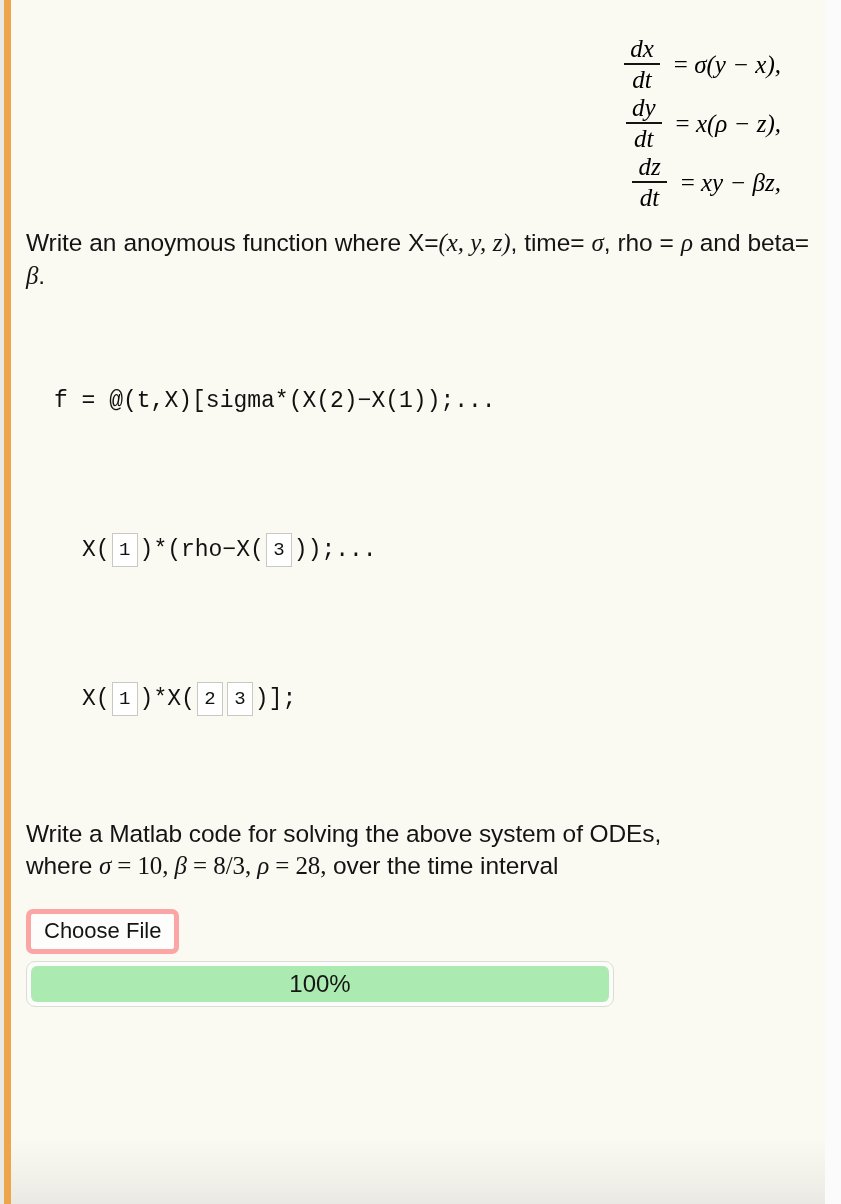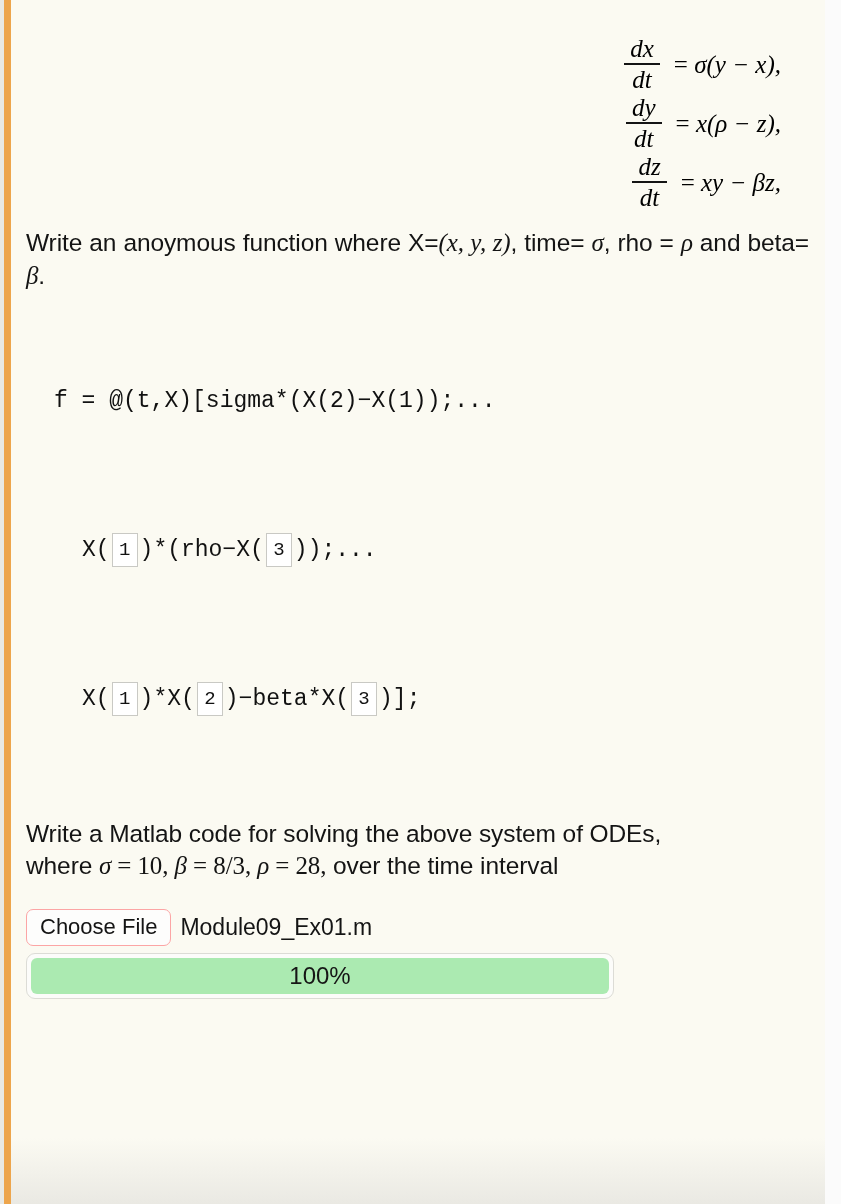--- a/index.html
+++ b/index.html
@@ -182,21 +182,21 @@
   .uploads { margin: 26px 0 0 0; }
   .filerow {
     display: flex;
     align-items: center;
     gap: 9px;
     margin-bottom: 7px;
   }
   .btn {
     display: inline-block;
     background: #fdfdfc;
-    border: 1px solid #fca5a5;
+    border: 5px solid #fca5a5;
     border-radius: 7px;
     padding: 5px 13px 6px 13px;
     font-family: "Liberation Sans Narrow", "Liberation Sans", sans-serif;
     font-stretch: condensed;
     font-size: 22px;
     line-height: 1.1;
     color: #141414;
     cursor: pointer;
     white-space: nowrap;
   }
@@ -294,36 +294,34 @@
         <span class="seg">)*(rho−X(</span>
         <input class="inp" type="text" value="3" style="">
         <span class="seg">));...</span>
       </div>
 
       <div class="codeline" style="padding-left:56px;">
         <span class="seg">X(</span>
         <input class="inp" type="text" value="1" style="">
         <span class="seg">)*X(</span>
         <input class="inp" type="text" value="2" style="">
-        <span class="seg">)−beta*X(</span>
         <input class="inp" type="text" value="3" style="">
         <span class="seg">)];</span>
       </div>
     </div>
 
 
     <div class="prose blk-task">
       <span class="line">Write a Matlab code for solving the above system of ODEs,</span>
       <span class="line"><span>where </span><span class="greek">σ</span><span class="num"> = 10, </span><span class="greek">β</span><span class="num"> = 8/3, </span><span class="greek">ρ</span><span class="num"> = 28,</span><span> over the time interval</span></span>
     </div>
 
     <div class="uploads">
       <div class="filerow">
         <span class="btn">Choose File</span>
-        <span class="filename">Module09_Ex01.m</span>
       </div>
       <div class="progress-outer">
         <div class="progress-fill">100%</div>
       </div>
     </div>
 
     <div class="fileecho">
       
       
       

